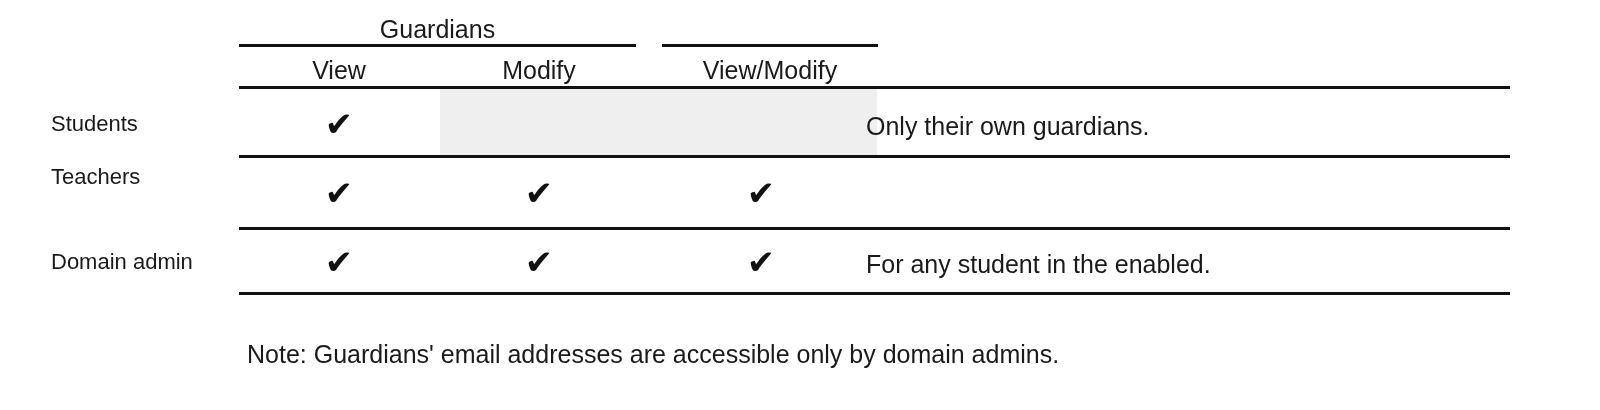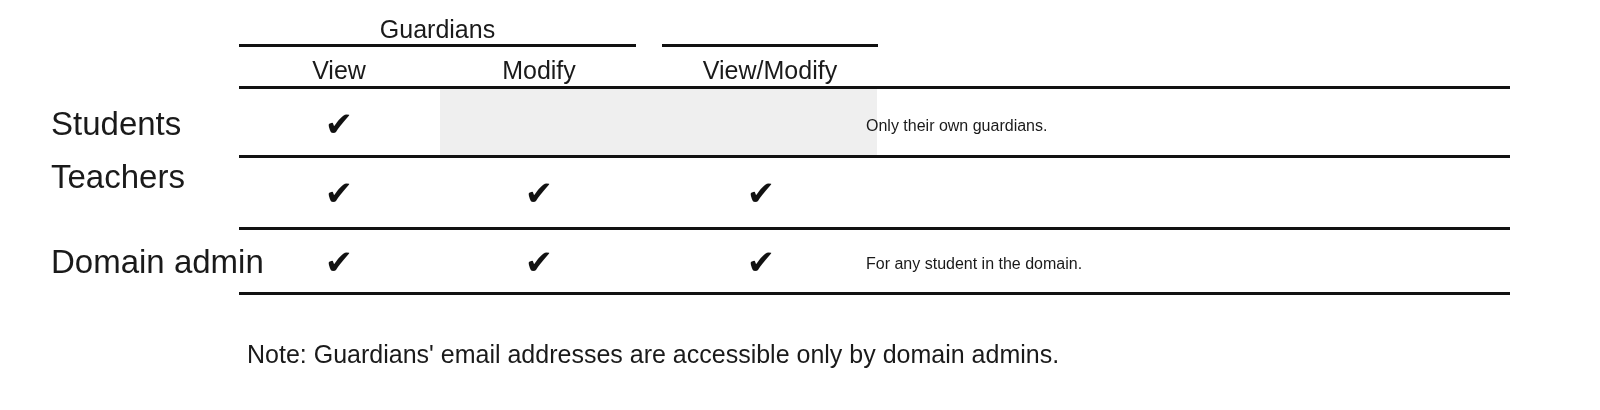--- a/index.html
+++ b/index.html
@@ -43,21 +43,21 @@
     text-align: center;
     font-size: 25px;
     line-height: 28px;
     color: #1a1a1a;
     white-space: nowrap;
   }
 
   
   .row-label {
     position: absolute;
-    font-size: 33px;
+    font-size: 22px;
     line-height: 28px;
     color: #1a1a1a;
     white-space: nowrap;
     text-align: left;
   }
 
   
   .shade {
     position: absolute;
     background: #efefef;
@@ -71,21 +71,21 @@
     font-size: 34px;
     line-height: 34px;
     color: #111111;
     font-family: "DejaVu Sans", sans-serif;
     font-weight: bold;
   }
 
   
   .desc {
     position: absolute;
-    font-size: 16px;
+    font-size: 25px;
     line-height: 32px;
     color: #1a1a1a;
     text-align: left;
   }
 
   
   .note {
     position: absolute;
     font-size: 25px;
     line-height: 30px;
@@ -140,19 +140,19 @@
   <div class="rule" style="left:239px; top:227px; width:1271px;"></div>
 
   <div class="row-label" style="left:51px; top:248px;text-align:center;">Domain admin</div>
 
   <div class="check" style="left:309px; top:245px;">✔</div>
 
   <div class="check" style="left:509px; top:245px;">✔</div>
 
   <div class="check" style="left:731px; top:245px;">✔</div>
 
-  <div class="desc" style="left:866px; top:248px; width:640px;">For any student in the domain.</div>
+  <div class="desc" style="left:866px; top:248px; width:640px;">For any student in the enabled.</div>
 
   <div class="rule" style="left:239px; top:292px; width:1271px;"></div>
 
   <div class="note" style="left:247px; top:339px;">Note: Guardians' email addresses are accessible only by domain admins.</div>
 
 </div>
 
 </body></html>

